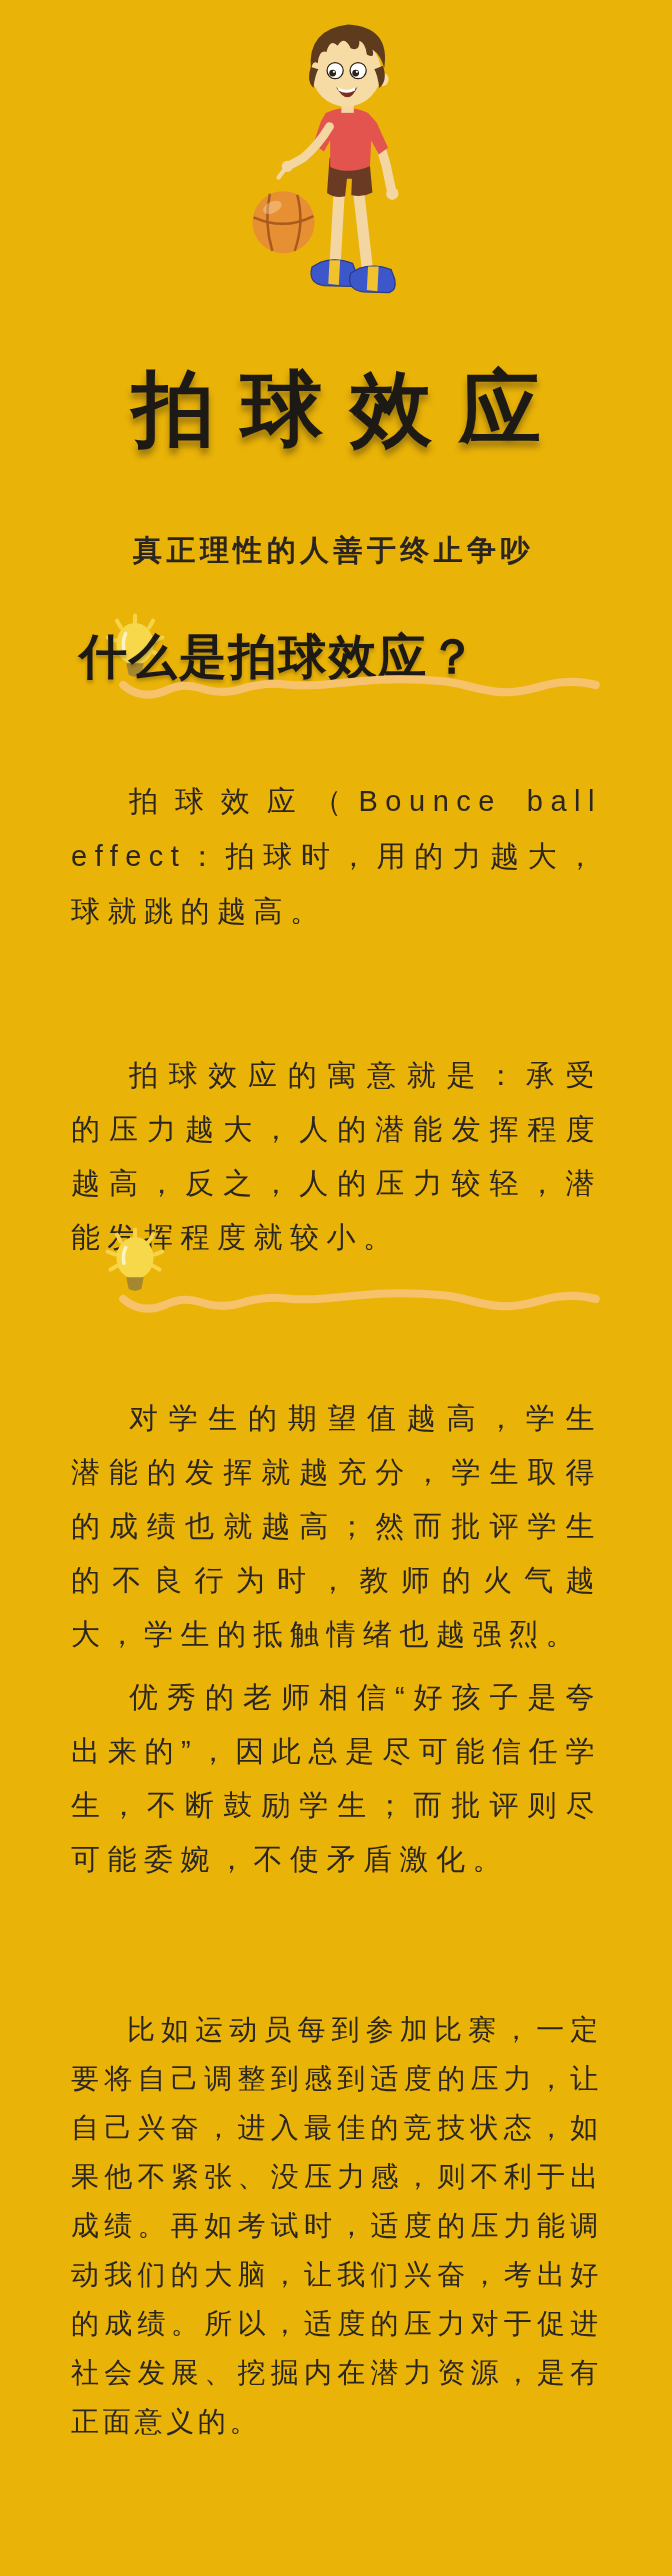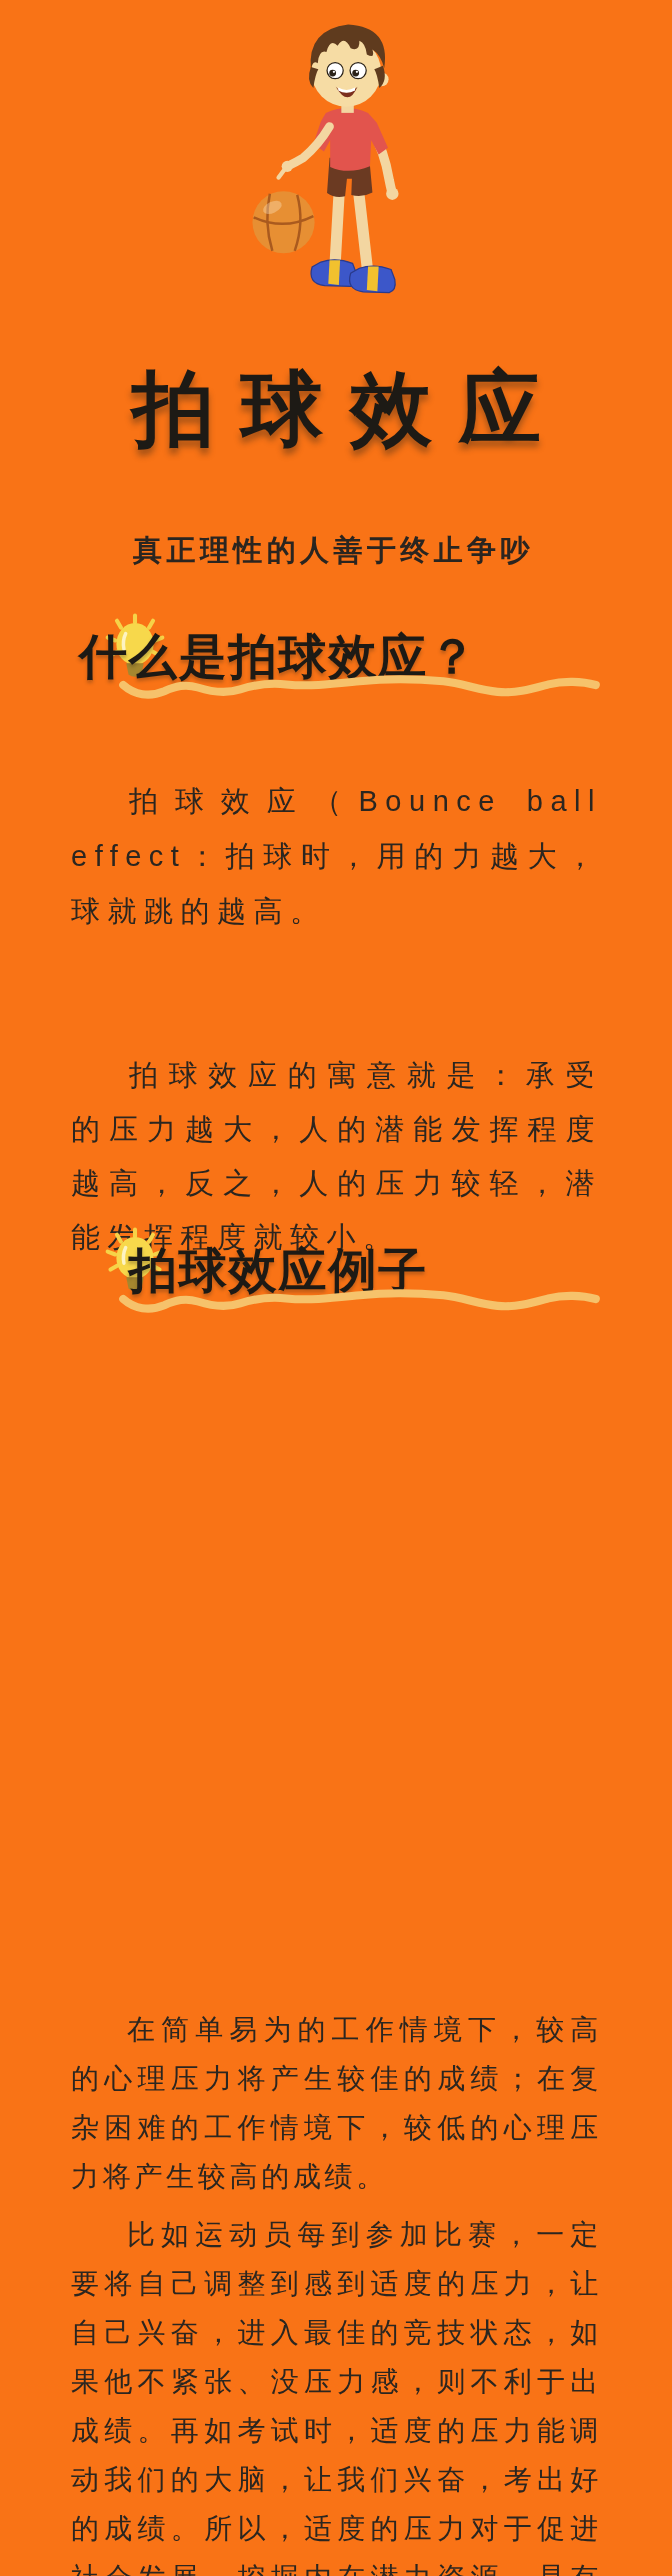--- a/index.html
+++ b/index.html
@@ -1,20 +1,20 @@
 <!DOCTYPE html>
 <html style="font-size:10px"><head>
 <meta charset="utf-8">
 <style>
   html,body{margin:0;padding:0;background:#d5ccbf;}
   .page{
     position:relative;
     width:673px;height:2576px;
     margin:0 auto;
-    background:#f97316;
+    background:#eab308;
     overflow:hidden;
     font-family:"Liberation Sans","DejaVu Sans",sans-serif;
     color:#26211b;
   }
   .abs{position:absolute;}
 
   
   .hero{
     left:50%;top:17.4px;margin-left:-92px;
     width:184px;height:285px;
@@ -168,27 +168,29 @@
         <line x1="86" y1="13" x2="79" y2="25"></line>
         <line x1="8" y1="42" x2="21" y2="47"></line>
         <line x1="102" y1="42" x2="89" y2="47"></line>
         <line x1="13" y1="73" x2="25" y2="66"></line>
         <line x1="97" y1="73" x2="85" y2="66"></line>
       </g>
       <ellipse cx="55" cy="53" rx="32" ry="36" fill="#f7d84b"></ellipse>
       <path d="M39,35 Q33,48 36,62" stroke="#fdf3c2" stroke-width="6" stroke-linecap="round" fill="none"></path>
       <path d="M40,86 L70,86 L66,106 Q55,113 44,106 Z" fill="#a5872f"></path>
     </svg>
-    <div class="header-text">拍球效应例子</div>
     <svg class="wavy" viewBox="0 0 780 40" aria-hidden="true">
       <path d="M10,16 C28,32 52,36 76,26 C94,18 110,14 130,20 C152,27 176,30 198,23 C220,16 246,12 272,15 C310,19 350,14 390,10 C430,6 480,6 525,10 C556,13 580,24 612,27 C642,30 668,22 694,15 C718,9 748,10 770,16" fill="none" stroke="#f6c26b" stroke-width="13" stroke-linecap="round"></path>
     </svg>
   </div>
 
+  <div class="abs copy copy-md" style="top:1382px">
+    <p>对学生的期望值越高，学生潜能的发挥就越充分，学生取得的成绩也就越高；然而批评学生的不良行为时，教师的火气越大，学生的抵触情绪也越强烈。</p>
+    <p>优秀的老师相信“好孩子是夸出来的”，因此总是尽可能信任学生，不断鼓励学生；而批评则尽可能委婉，不使矛盾激化。</p>
+  </div>
 
 
   <div class="abs copy copy-sm" style="top:1996px">
-    <p>在简单易为的工作情境下，较高的心理压力将产生较佳的成绩；在复杂困难的工作情境下，较低的心理压力将产生较高的成绩。</p>
     <p>比如运动员每到参加比赛，一定要将自己调整到感到适度的压力，让自己兴奋，进入最佳的竞技状态，如果他不紧张、没压力感，则不利于出成绩。再如考试时，适度的压力能调动我们的大脑，让我们兴奋，考出好的成绩。所以，适度的压力对于促进社会发展、挖掘内在潜力资源，是有正面意义的。</p>
   </div>
 
 </div>
 
 
 </body></html>

